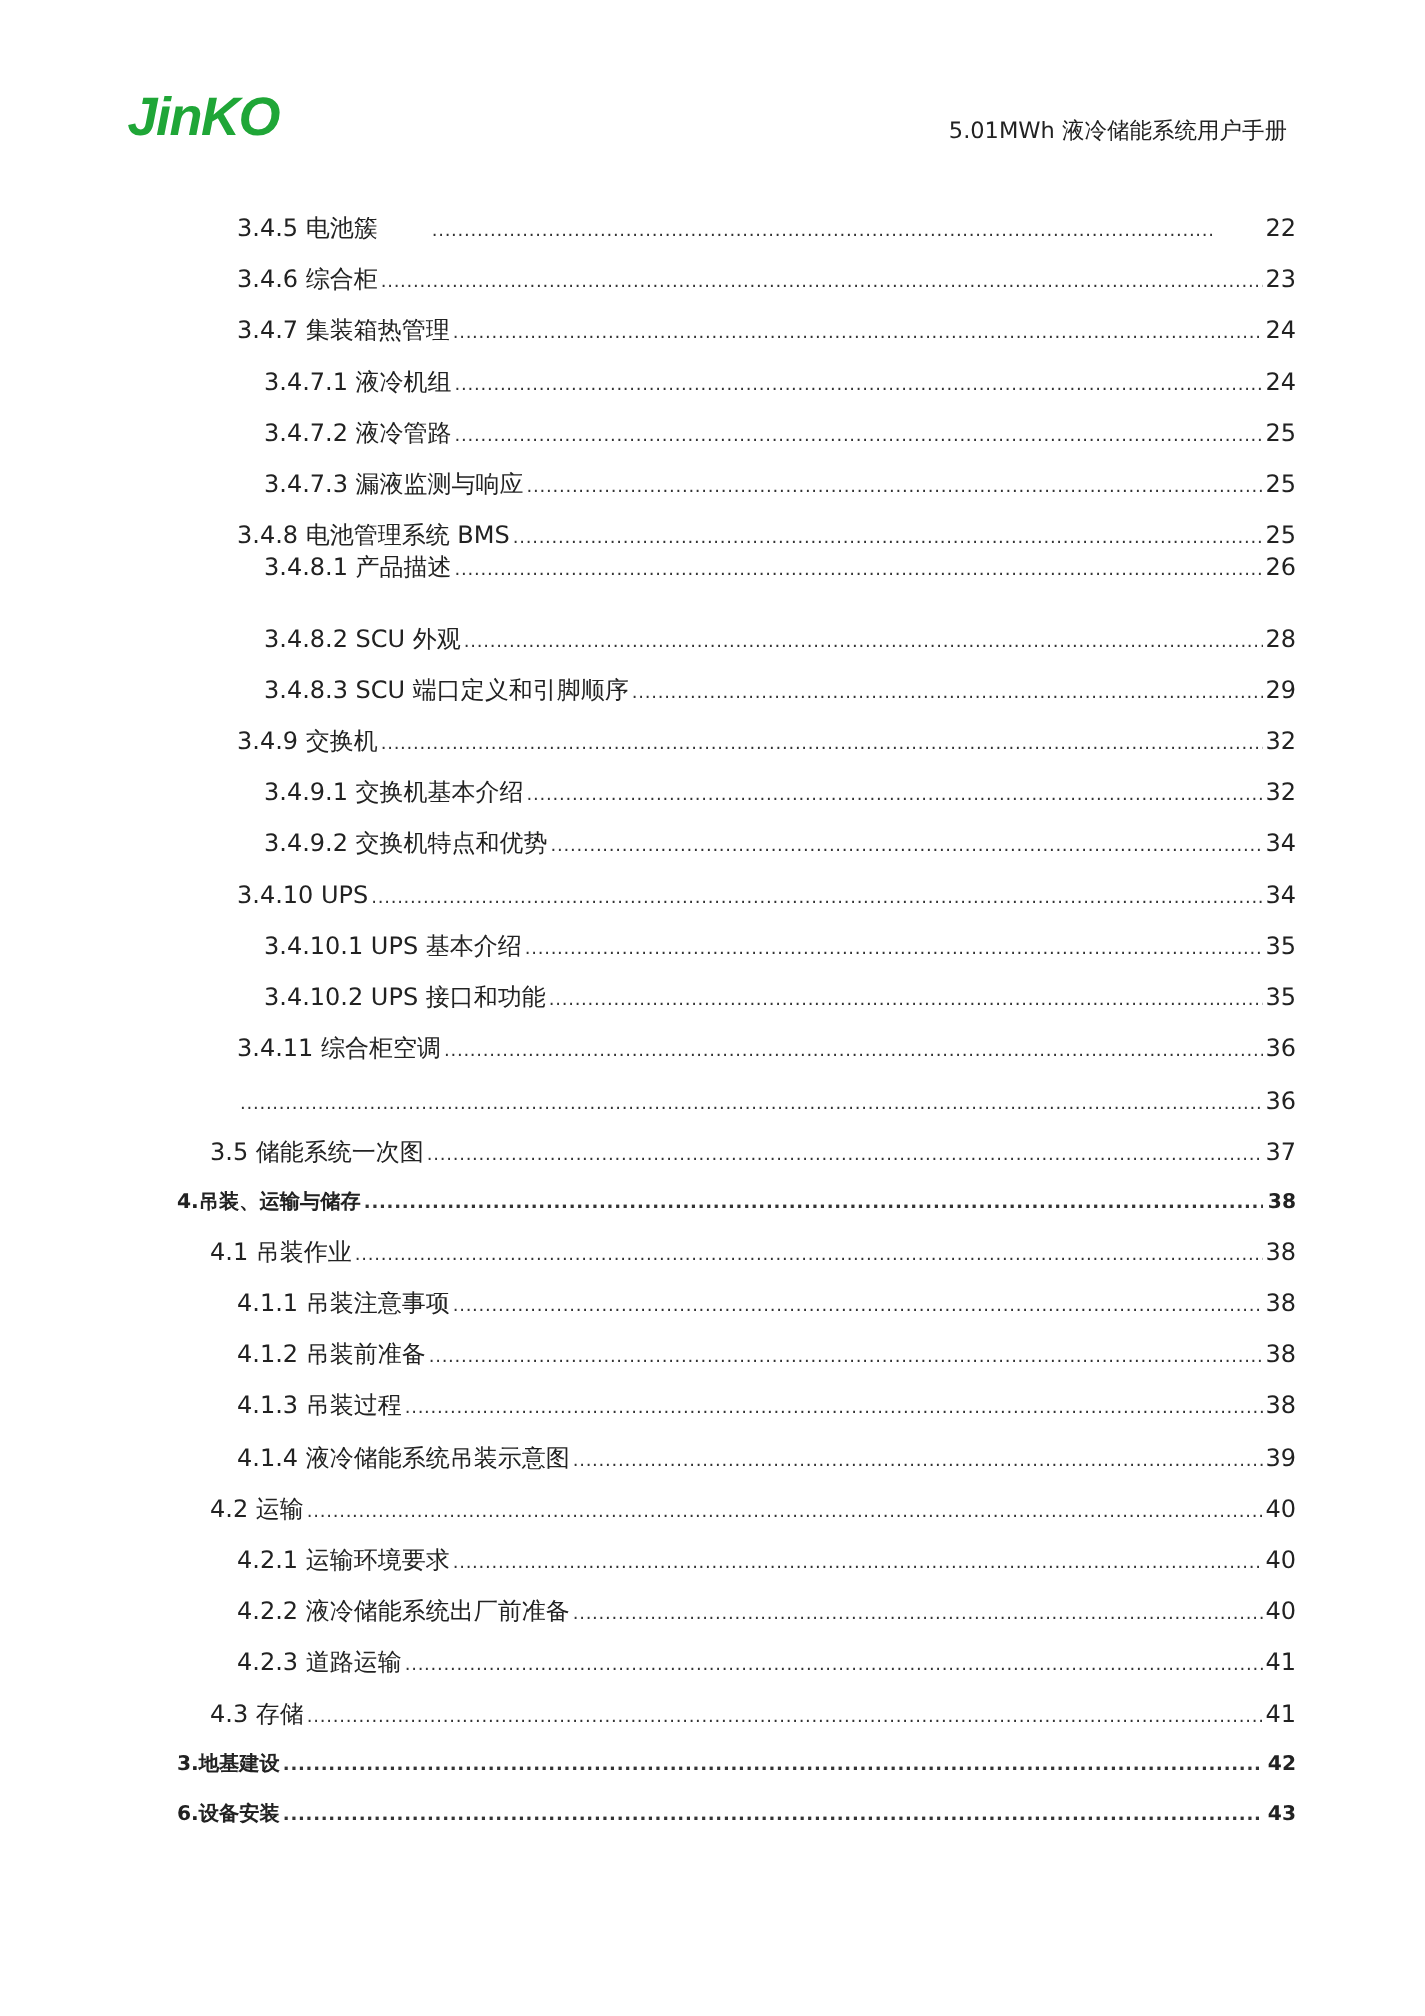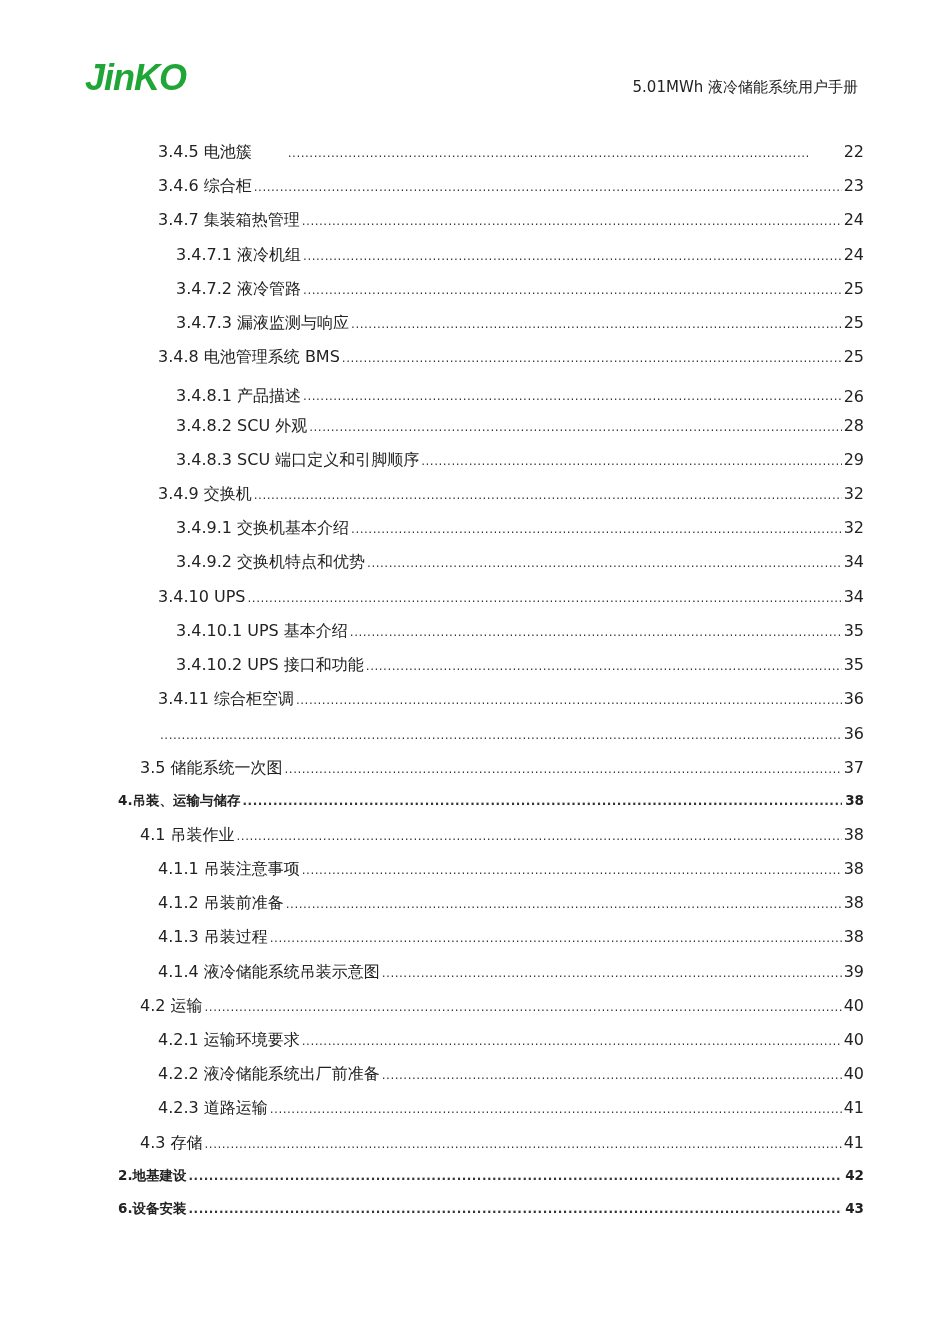--- a/index.html
+++ b/index.html
@@ -52,21 +52,21 @@
   <div class="toc-row" style="left:176px;top:313px;">
       <span class="toc-label">3.4.7.3 漏液监测与响应</span>
       <span class="toc-dots"></span>
       <span class="toc-page">25</span>
     </div>
   <div class="toc-row" style="left:158px;top:347px;">
       <span class="toc-label">3.4.8  电池管理系统  BMS</span>
       <span class="toc-dots"></span>
       <span class="toc-page">25</span>
     </div>
-  <div class="toc-row" style="left:176px;top:385px;align-items:center;">
+  <div class="toc-row" style="left:176px;top:368px;">
       <span class="toc-label">3.4.8.1 产品描述</span>
       <span class="toc-dots"></span>
       <span class="toc-page">26</span>
     </div>
   <div class="toc-row" style="left:176px;top:416px;">
       <span class="toc-label">3.4.8.2 SCU 外观</span>
       <span class="toc-dots"></span>
       <span class="toc-page">28</span>
     </div>
   <div class="toc-row" style="left:176px;top:450px;">
@@ -167,21 +167,21 @@
       <span class="toc-label">4.2.3 道路运输</span>
       <span class="toc-dots"></span>
       <span class="toc-page">41</span>
     </div>
   <div class="toc-row" style="left:140px;top:1133px;">
       <span class="toc-label">4.3 存储</span>
       <span class="toc-dots"></span>
       <span class="toc-page">41</span>
     </div>
   <div class="toc-row bold" style="left:118px;top:1167px;">
-      <span class="toc-label">2.地基建设</span>
+      <span class="toc-label">3.地基建设</span>
       <span class="toc-dots"></span>
       <span class="toc-page">42</span>
     </div>
   <div class="toc-row bold" style="left:118px;top:1200px;">
       <span class="toc-label">6.设备安装</span>
       <span class="toc-dots"></span>
       <span class="toc-page">43</span>
     </div>
 </div>
 

